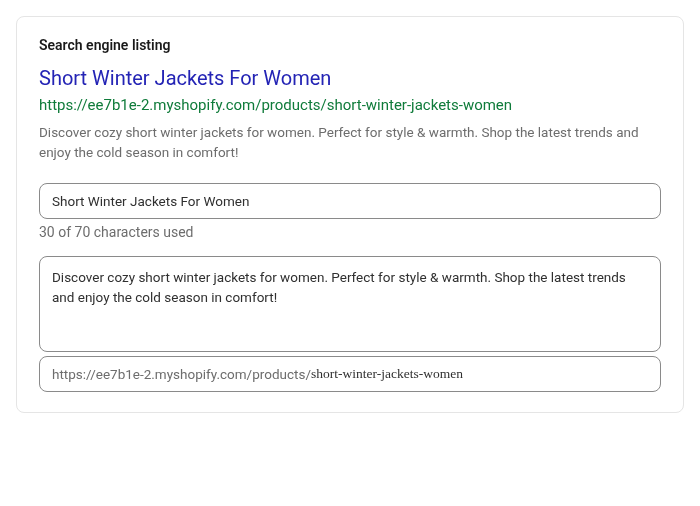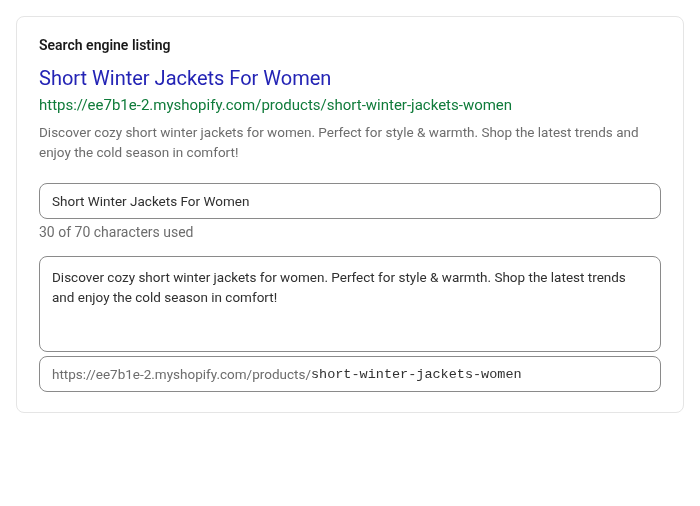--- a/index.html
+++ b/index.html
@@ -75,38 +75,38 @@
       line-height: 1.5;
     }
     .char-counter {
       font-size: 14px;
       color: #6d6d6d;
       margin-top: 5px;
       margin-bottom: 16px;
     }
     .url-input-wrap {
       display: flex;
-      align-items: flex-end;
+      align-items: flex-start;
       width: 100%;
       border: 1px solid #8a8a8a;
       border-radius: 8px;
       padding: 9px 12px;
       background: #fff;
     }
     .url-prefix {
       font-size: 13.5px;
       color: #6d6d6d;
       white-space: nowrap;
     }
     .url-handle-input {
       border: none;
       outline: none;
       font-size: 13.5px;
       color: #303030;
-      font-family: Liberation Mono, monospace;
+      font-family: Liberation Serif, serif;
       flex: 1;
       padding: 0;
       background: transparent;
     }
   </style>
 </head>
 <body>
 
 <div class="card">
 

